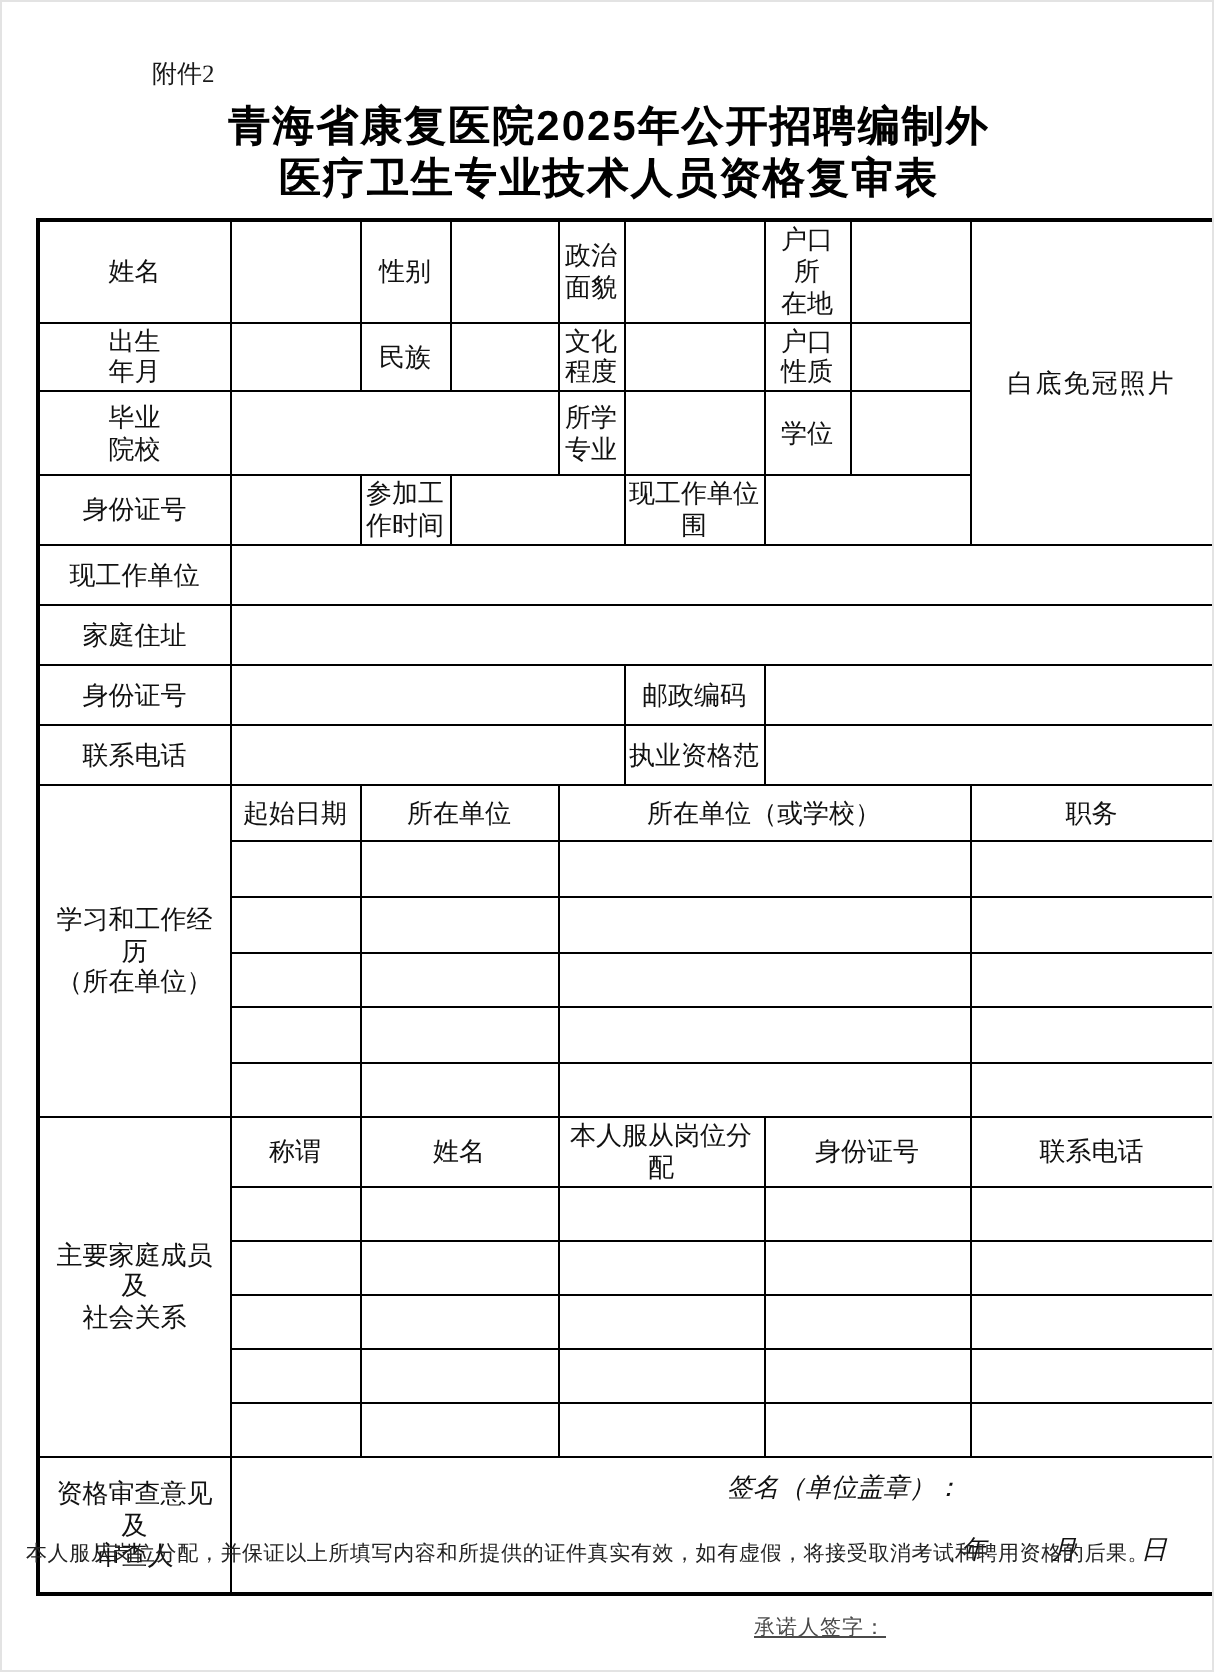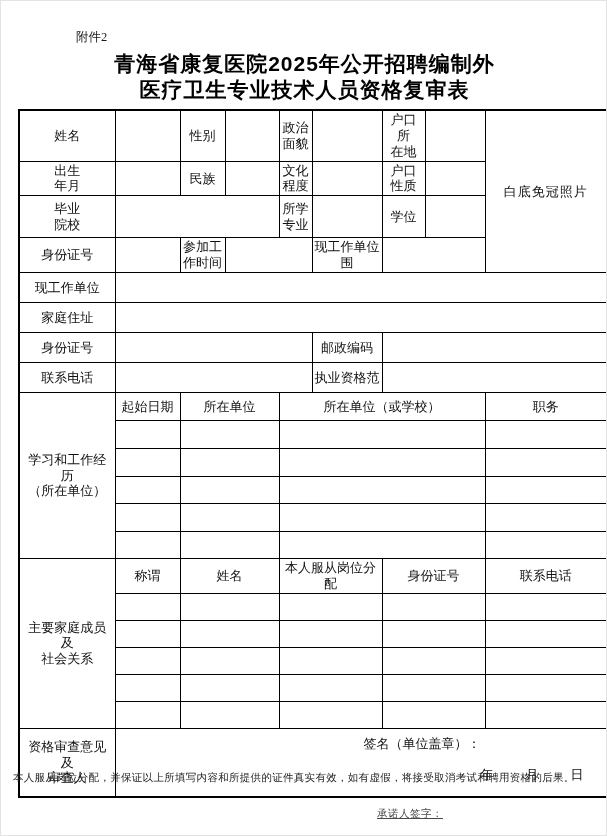--- a/index.html
+++ b/index.html
@@ -40,21 +40,21 @@
     padding:1px 2px;
     box-sizing:border-box;
     overflow:hidden;
     color:#111;
   }
   td.lbl{white-space:pre-line;}
   td.photo{
     font-size:10.5px;color:#7a7070;letter-spacing:1px;
     vertical-align:middle;text-align:center;margin-top:36px;
   }
-  td.review-content{position:relative;}
+  td.review-content{position:relative;font-style:italic;}
   .sig-label{
     position:absolute;left:248px;top:7px;
     font-size:13px;color:#111;white-space:nowrap;
   }
   .date-label{
     position:absolute;left:365px;top:38px;
     font-size:13px;color:#111;white-space:nowrap;letter-spacing:2px;
   }
   .declaration{
     position:absolute;left:12px;top:770px;width:572px;

